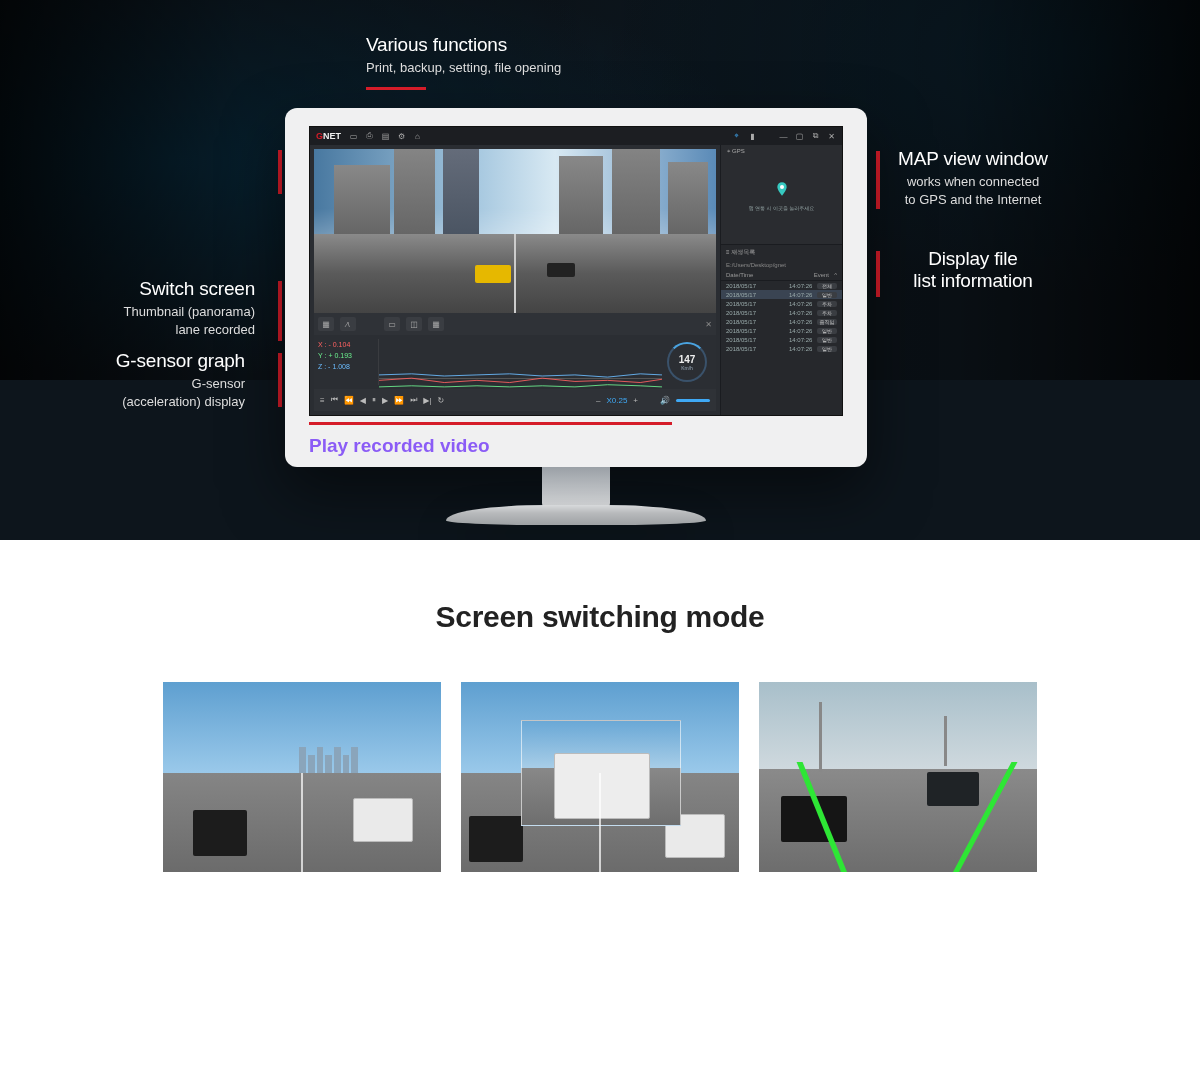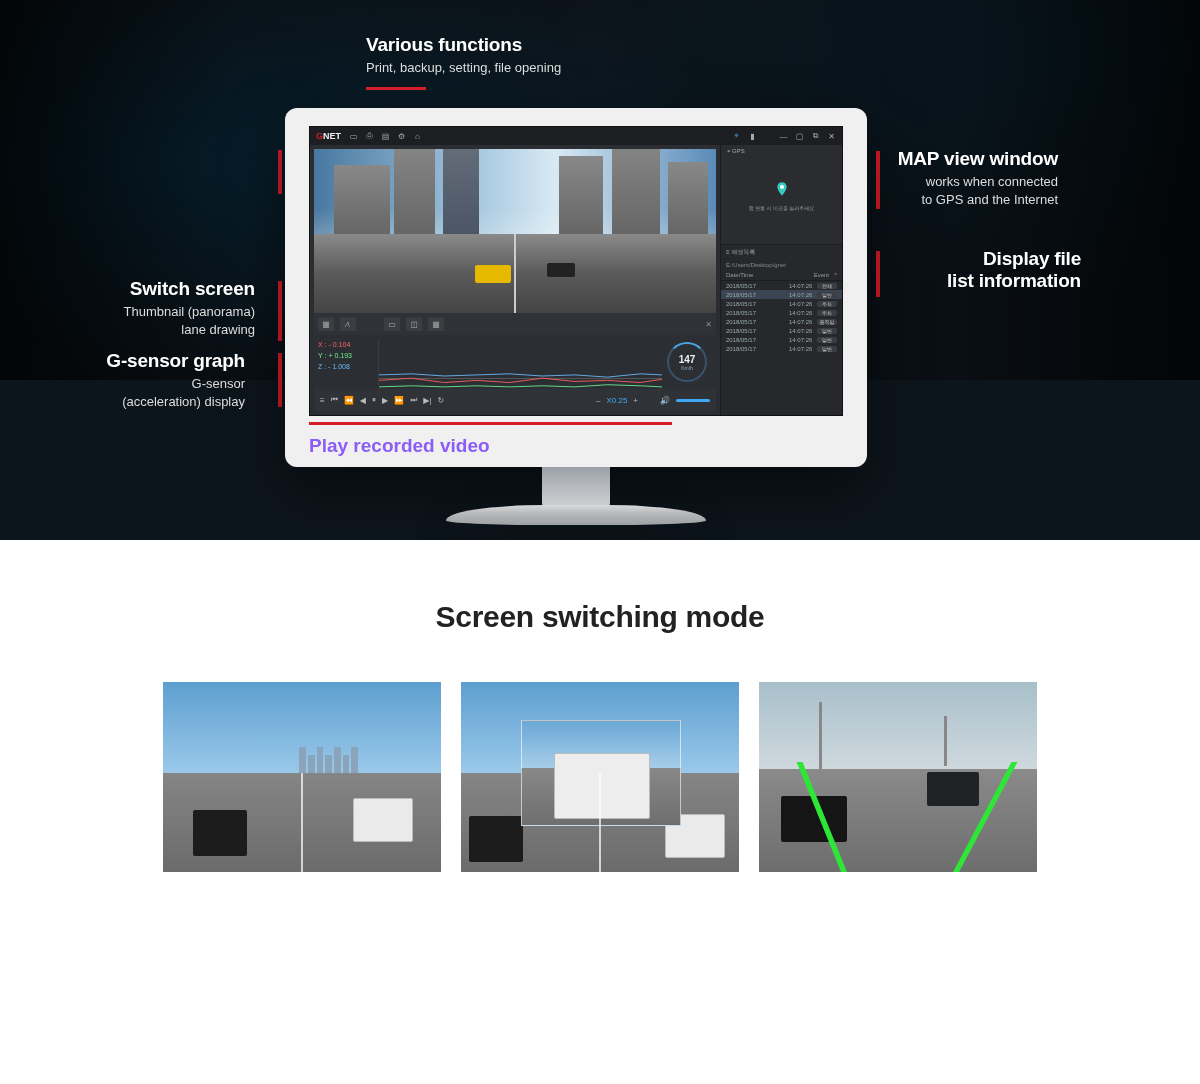--- a/index.html
+++ b/index.html
@@ -9,25 +9,25 @@
 .hero{position:relative;height:540px;background:linear-gradient(180deg,#0e1820 0%,#0e1820 80%,#fff 100%);overflow:hidden}
 .hero-bg{position:absolute;inset:0;background:
  radial-gradient(ellipse at 15% 30%,rgba(0,80,120,.35),transparent 40%),
  radial-gradient(ellipse at 90% 10%,rgba(0,60,90,.25),transparent 35%),
  #0d151c}
 .hero-bg::before{content:"";position:absolute;top:0;left:0;right:0;height:380px;background:
  linear-gradient(90deg,rgba(0,0,0,.8) 0%,rgba(0,0,0,.3) 20%,rgba(0,0,0,.1) 50%,rgba(0,0,0,.3) 80%,rgba(0,0,0,.8) 100%)}
 
 
 .callout{position:absolute;color:#fff;z-index:5}
-.callout .t{font-size:19px;font-weight:700;letter-spacing:-.2px}
+.callout .t{font-size:19px;font-weight:400;letter-spacing:-.2px}
 .callout .s{font-size:13px;color:#ddd;margin-top:3px;line-height:1.35}
 .red-under{width:60px;height:3px;background:#d51c29;margin-top:10px}
 .c-left{text-align:right;width:140px}
-.c-right{text-align:right;width:170px}
+.c-right{text-align:center;width:170px}
 .red-bar{position:absolute;width:4px;background:#d51c29}
 
 
 .monitor{position:absolute;left:285px;top:108px;width:582px;z-index:3}
 .bezel{background:#f0f0f1;border-radius:12px;padding:18px 24px 10px;box-shadow:0 25px 60px rgba(0,0,0,.5)}
 .neck{width:68px;height:40px;margin:0 auto;background:linear-gradient(180deg,#9aa0a6,#d6d8da);border-radius:0 0 4px 4px}
 .base{width:260px;height:20px;margin:-2px auto 0;background:linear-gradient(180deg,#d8dadc,#b8babc 40%,#9ea1a4);border-radius:50%/100% 100% 30% 30%;box-shadow:0 18px 40px rgba(0,0,0,.25)}
 
 
 .app{background:#2a2d32;border:1px solid #111;font-size:8px;color:#bbb;height:290px;display:flex;flex-direction:column}
@@ -135,39 +135,39 @@
     <div class="t">Various functions</div>
     <div class="s">Print, backup, setting, file opening</div>
     <div class="red-under"></div>
   </div>
 
   <div class="red-bar" style="left:278px;top:150px;height:44px"></div>
 
   <div class="callout c-left" style="left:115px;top:278px">
     <div class="t">Switch screen</div>
     <div class="s" style="white-space:pre-line">Thumbnail (panorama)
-lane drawing</div>
+lane recorded</div>
   </div>
   <div class="red-bar" style="left:278px;top:281px;height:60px"></div>
 
   <div class="callout c-left" style="left:105px;top:350px">
     <div class="t">G-sensor graph</div>
     <div class="s" style="white-space:pre-line">G-sensor
 (acceleration) display</div>
   </div>
   <div class="red-bar" style="left:278px;top:353px;height:54px"></div>
 
   <div class="callout c-right" style="left:888px;top:148px">
     <div class="t">MAP view window</div>
     <div class="s" style="white-space:pre-line">works when connected
 to GPS and the Internet</div>
   </div>
   <div class="red-bar" style="left:876px;top:151px;height:58px"></div>
 
-  <div class="callout c-right" style="left:911px;top:248px">
+  <div class="callout c-right" style="left:888px;top:248px">
     <div class="t" style="white-space:pre-line">Display file
 list information</div>
   </div>
   <div class="red-bar" style="left:876px;top:251px;height:46px"></div>
 
   <div class="monitor">
     <div class="bezel">
       <div class="app">
         <div class="app-top">
           <span class="logo"><span class="g">G</span><span style="color:#eee">NET</span></span>

